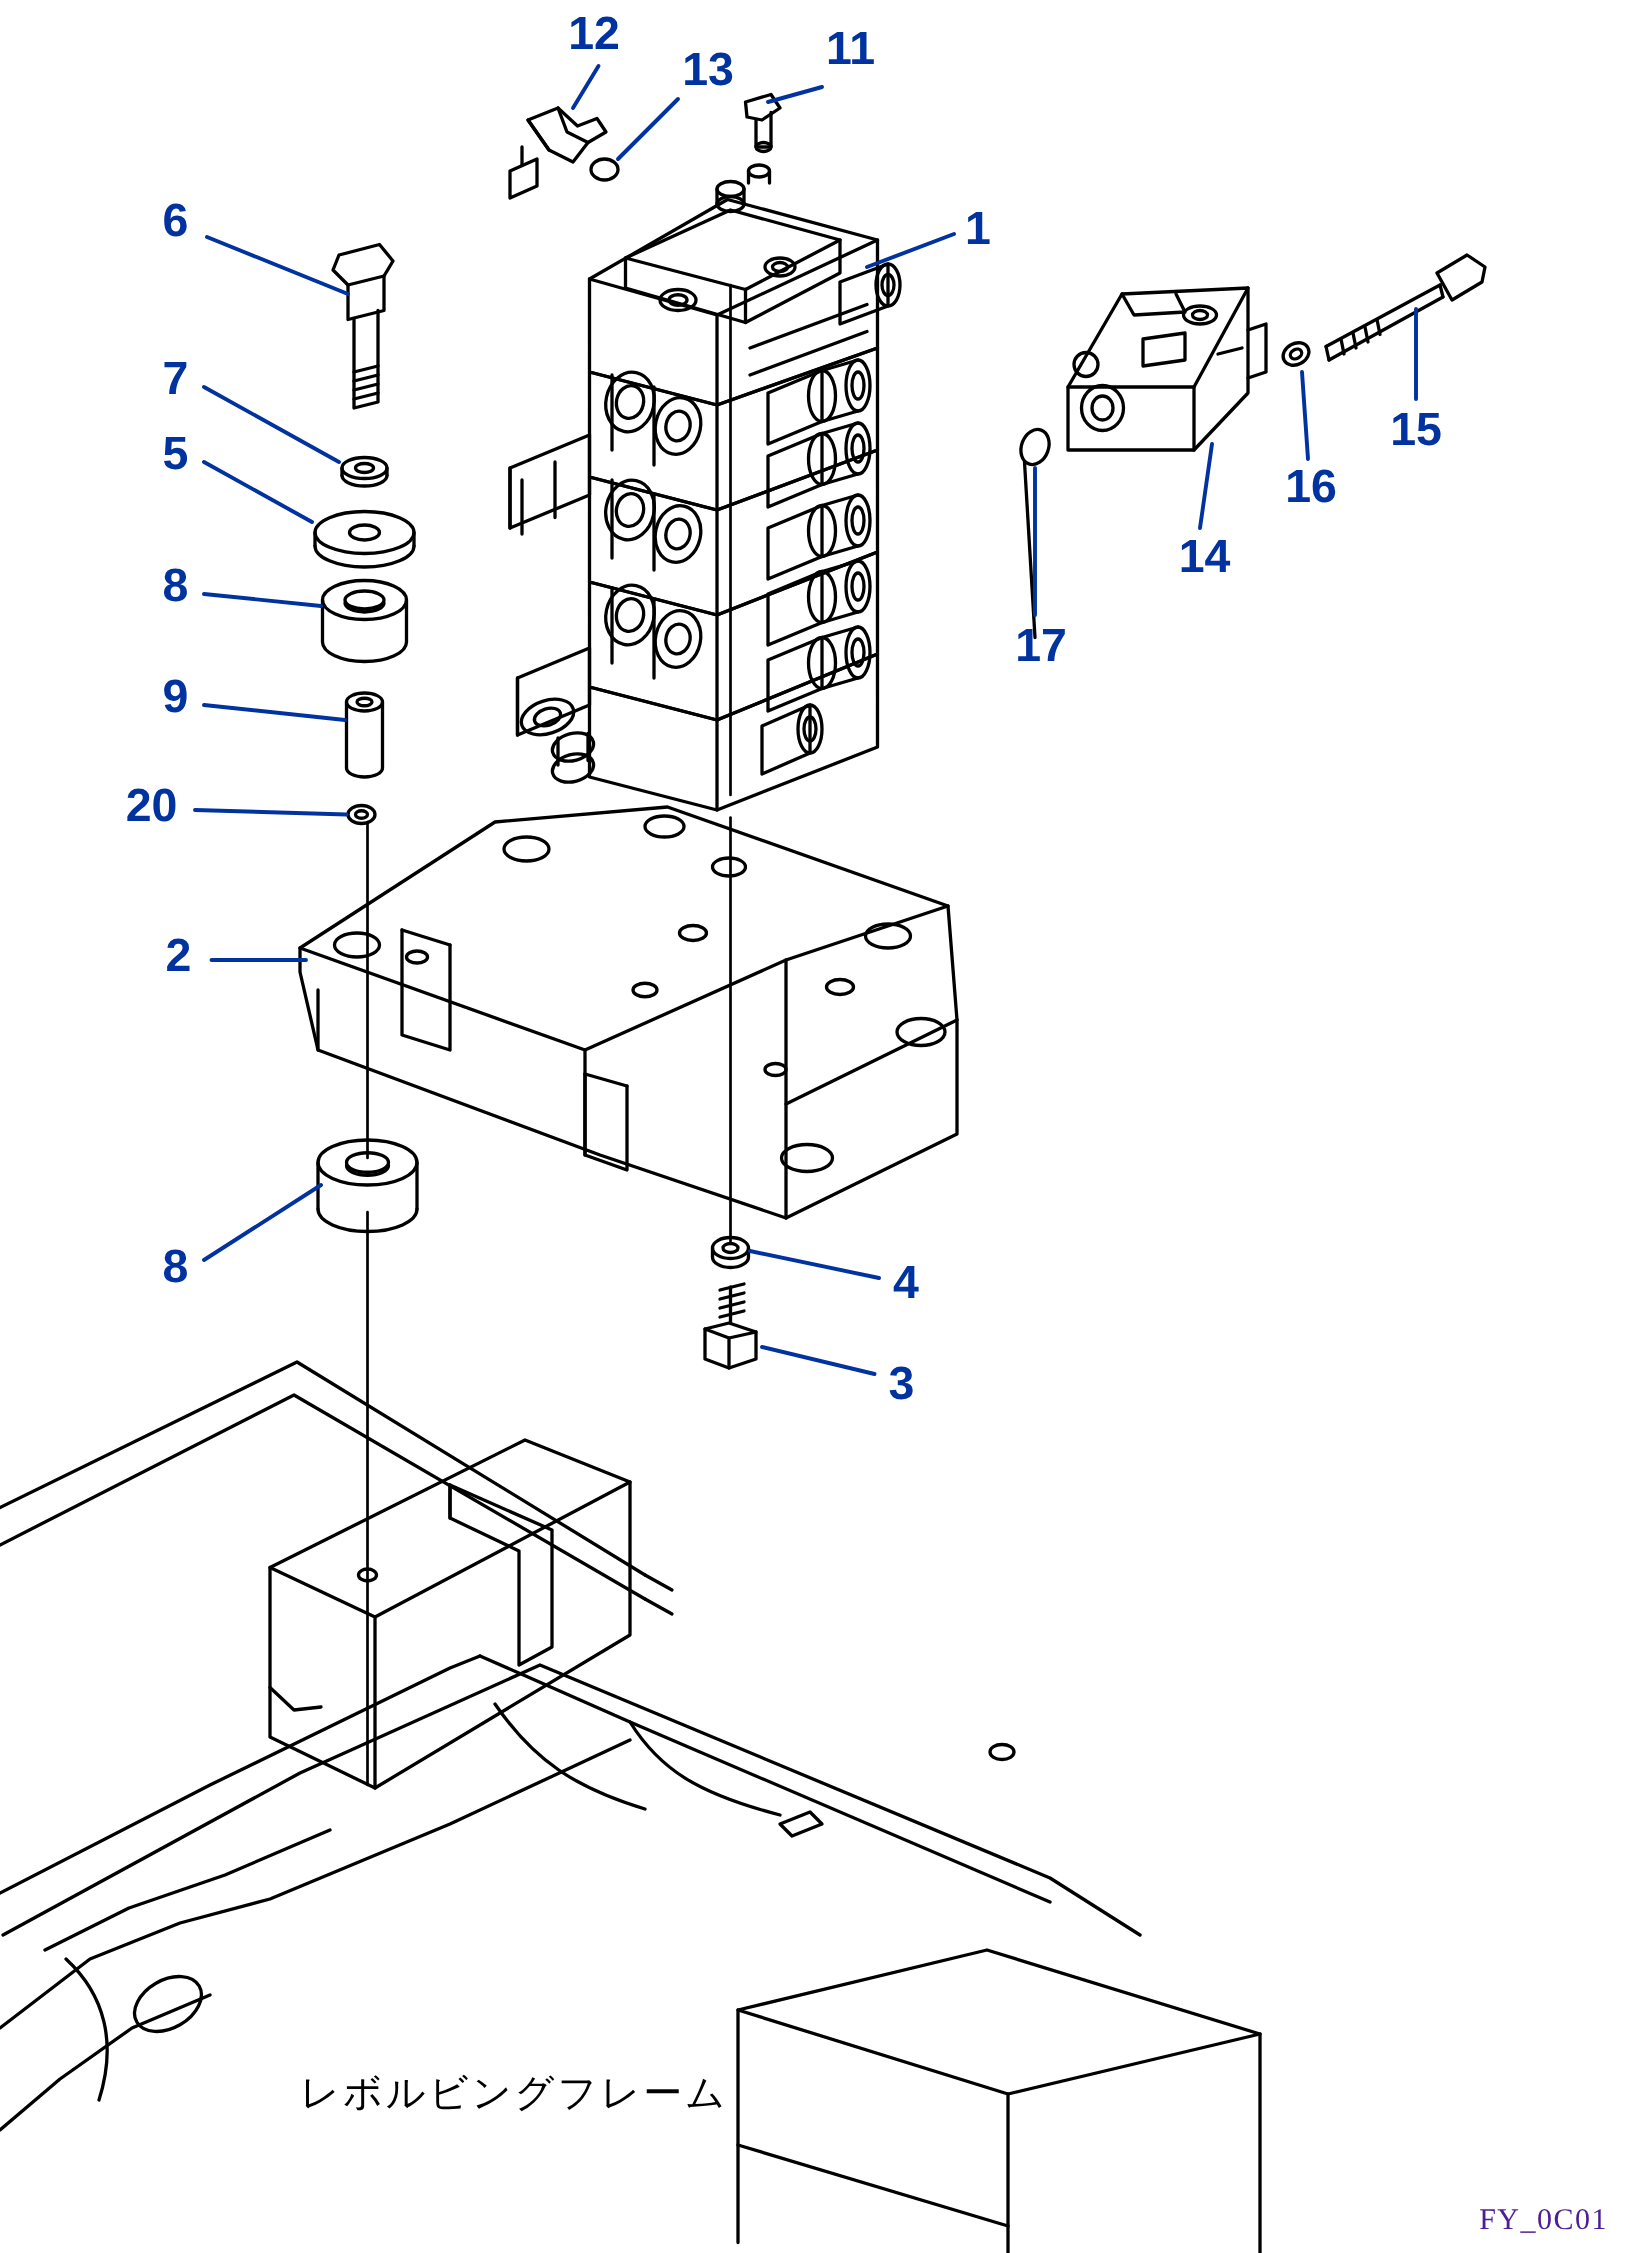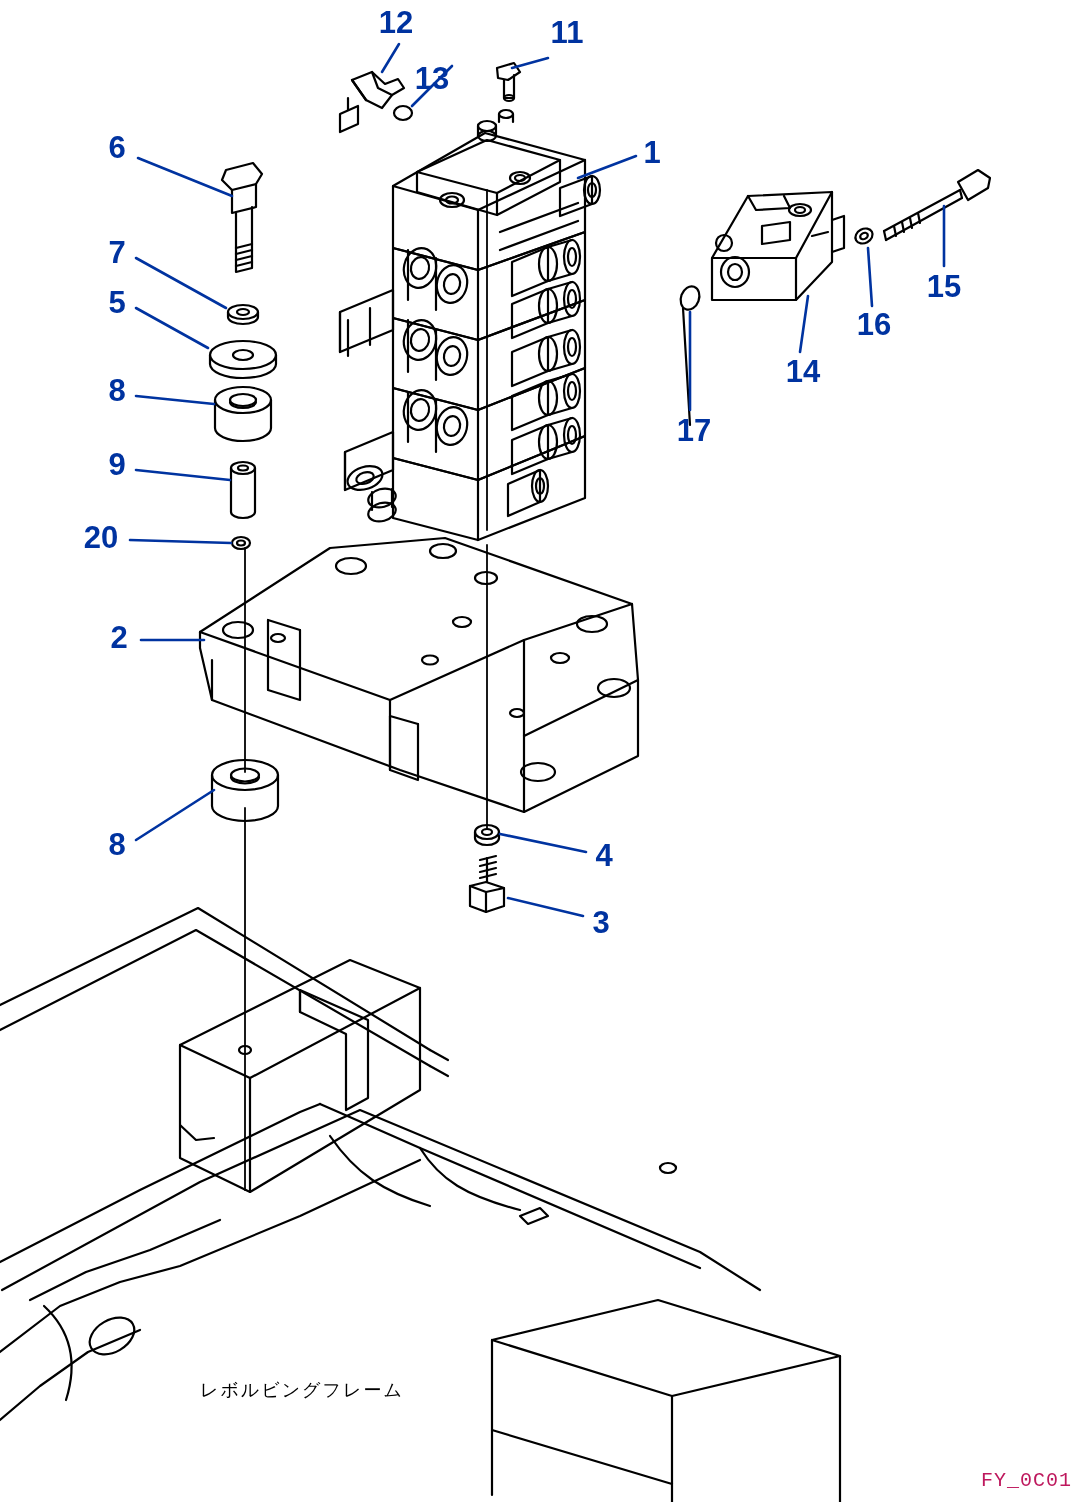--- a/index.html
+++ b/index.html
@@ -35,34 +35,34 @@
     white-space: nowrap;
     transform: translate(-50%, -50%);
   }
   .caption {
     position: absolute;
     color: #000000;
     white-space: nowrap;
     font-family: "Liberation Sans", sans-serif;
   }
   .caption-jp {
-    font-size: 18px;
+    font-size: 26px;
     letter-spacing: 2px;
   }
   .caption-en {
     font-size: 25px;
     letter-spacing: 3px;
     font-weight: bold;
   }
   .sheetcode {
     position: absolute;
     right: 18px;
     bottom: 10px;
-    color: #be185d;
-    font-family: Liberation Mono, monospace;
+    color: #4c1d95;
+    font-family: Liberation Serif, serif;
     font-size: 20px;
     letter-spacing: 1px;
     white-space: nowrap;
   }
 </style>
 </head>
 <body>
 
 <div id="sheet">
 
@@ -372,21 +372,21 @@
       <path d="M586,852 L500,834"></path>
       <path d="M583,916 L508,898"></path>
       <path d="M690,410 L690,312"></path>
       <path d="M800,352 L808,296"></path>
       <path d="M872,306 L868,248"></path>
       <path d="M944,266 L944,206"></path>
     </g>
   </svg>
 
   <div class="callout" style="left:396px; top:22px;">12</div>
-  <div class="callout" style="left:432px; top:46px;margin-top:32px;">13</div>
+  <div class="callout" style="left:472px; top:46px;">13</div>
   <div class="callout" style="left:567px; top:32px;">11</div>
   <div class="callout" style="left:652px; top:152px;">1</div>
   <div class="callout" style="left:117px; top:147px;">6</div>
   <div class="callout" style="left:117px; top:252px;">7</div>
   <div class="callout" style="left:117px; top:302px;">5</div>
   <div class="callout" style="left:117px; top:390px;">8</div>
   <div class="callout" style="left:117px; top:464px;">9</div>
   <div class="callout" style="left:101px; top:537px;">20</div>
   <div class="callout" style="left:119px; top:637px;">2</div>
   <div class="callout" style="left:117px; top:844px;">8</div>

